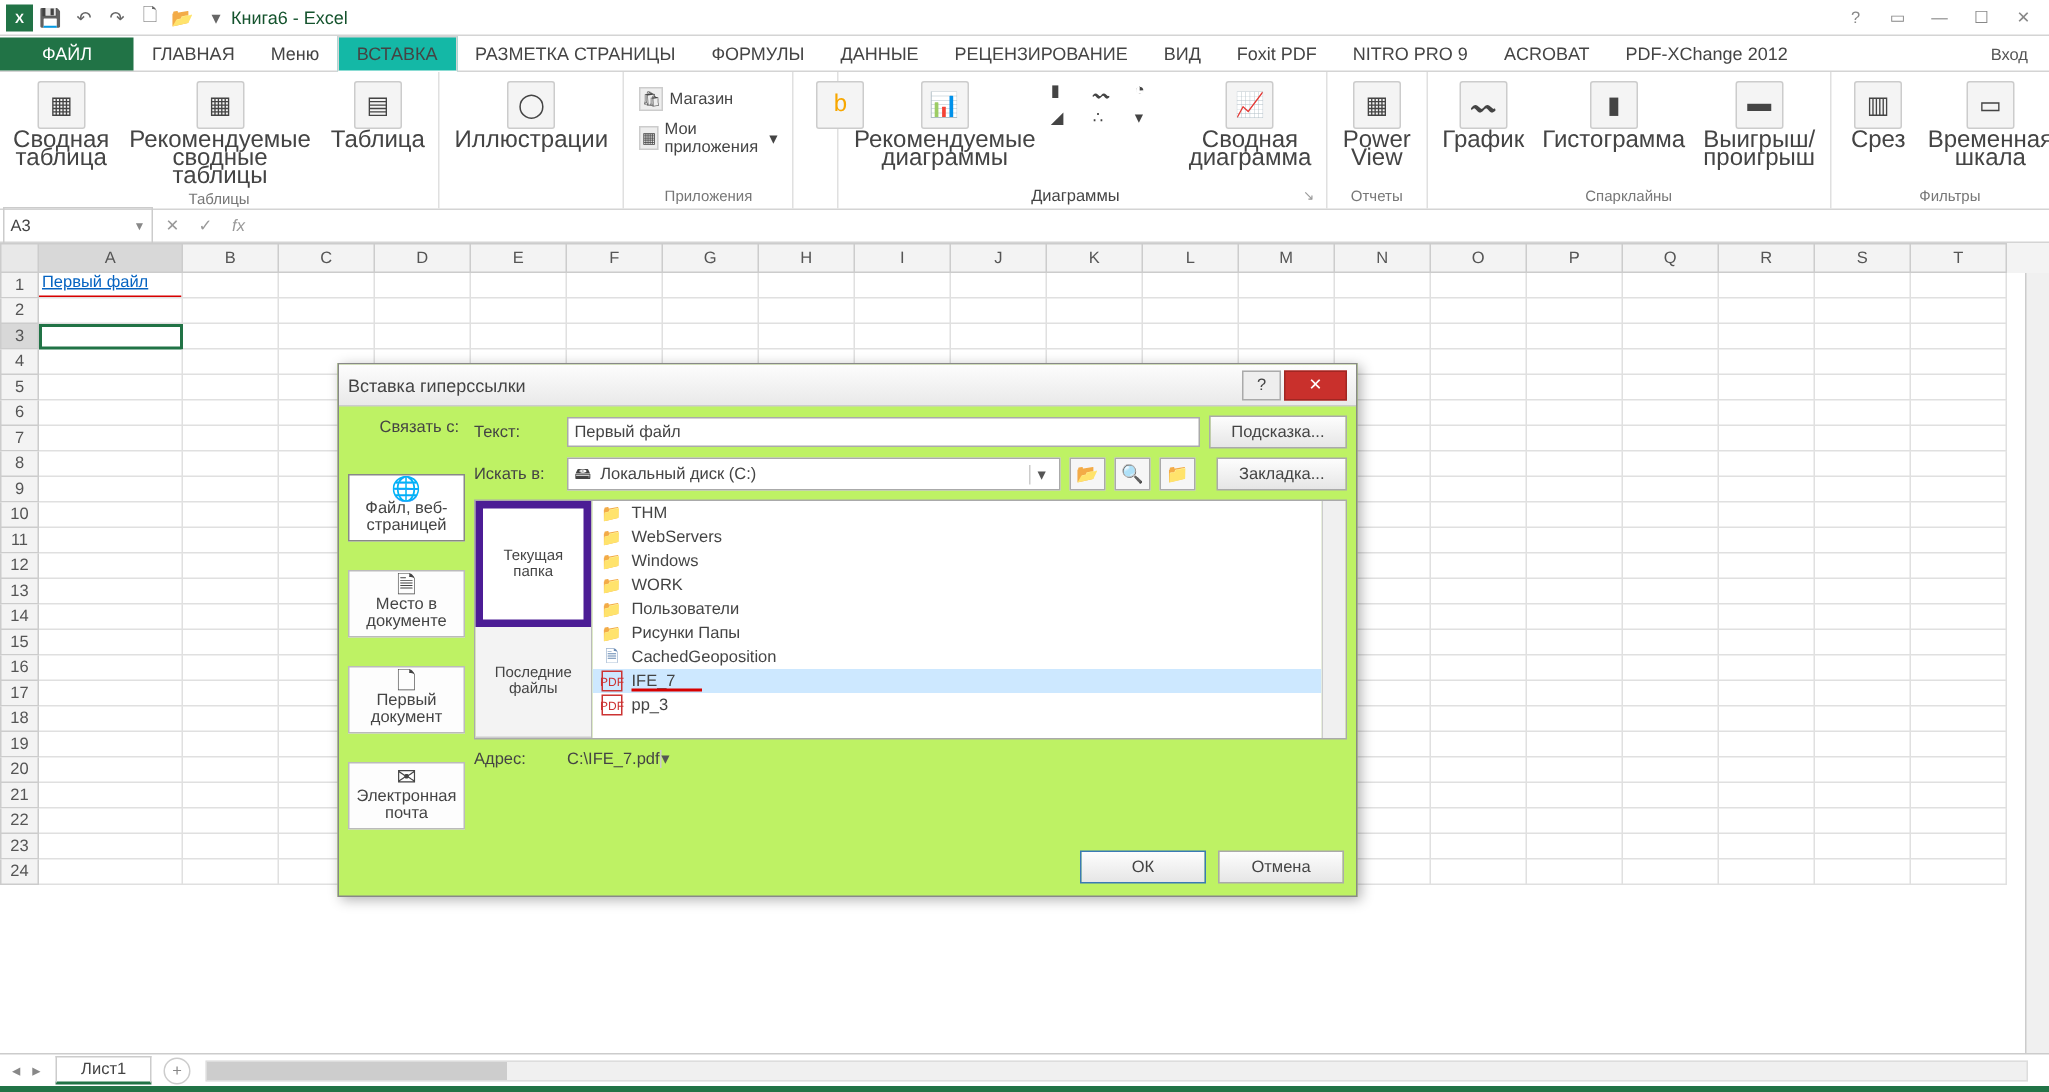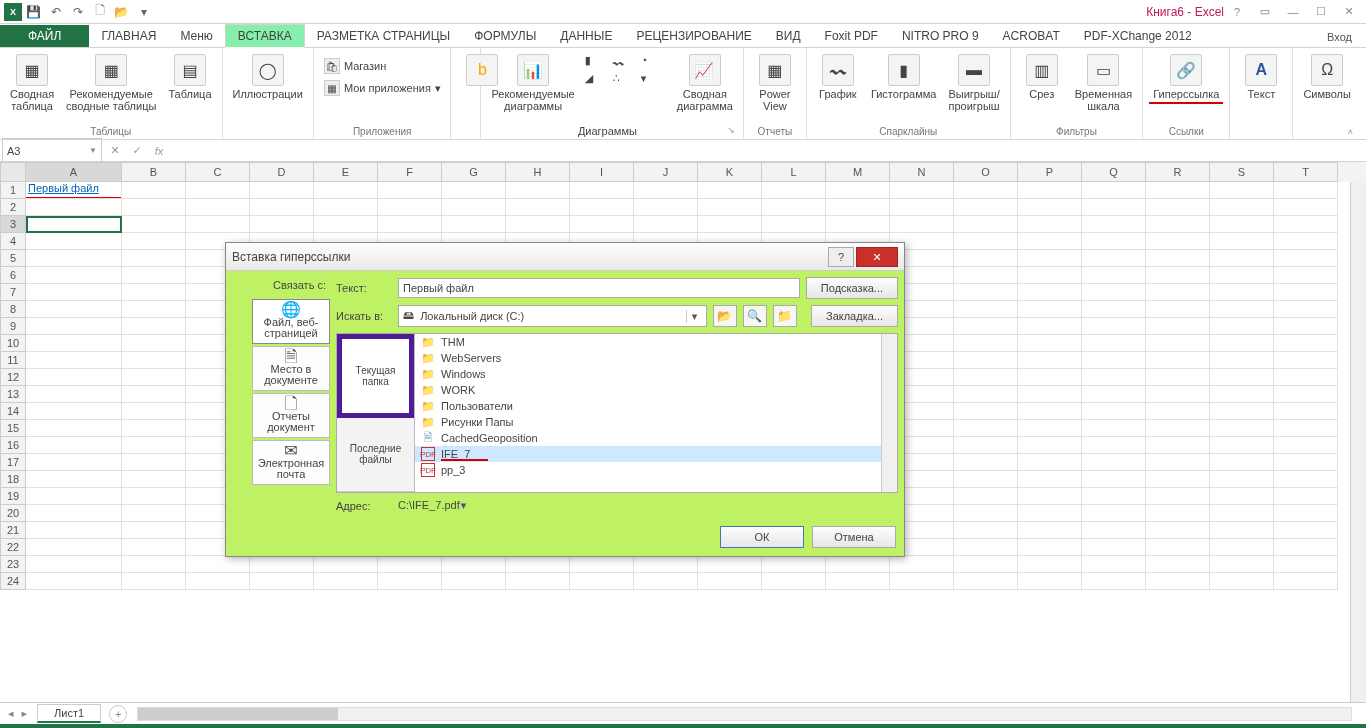--- a/index.html
+++ b/index.html
@@ -3,39 +3,39 @@
 <meta charset="utf-8">
 <style>
 * { margin:0; padding:0; box-sizing:border-box; font-family:"Segoe UI",Tahoma,sans-serif; font-size:11px; color:#444; }
 body { background:#fff; width:1366px; height:728px; overflow:hidden; position:relative; }
 
 
 .titlebar { height:24px; background:#fff; display:flex; align-items:center; padding:0 4px; border-bottom:1px solid #d4d4d4;}
 .qat { display:flex; gap:2px; align-items:center; }
 .qat .qbtn { width:20px; height:20px; display:flex; align-items:center; justify-content:center; font-size:12px; color:#666; cursor:pointer;}
 .qat .xl-icon { width:18px; height:18px; background:#217346; color:#fff; font-size:9px; font-weight:bold; display:flex; align-items:center; justify-content:center;}
-.title-center { flex:1; text-align:right; color:#be185d; font-size:12px;}
+.title-center { flex:1; text-align:left; color:#14532d; font-size:12px;}
 .win-controls { display:flex; gap:2px;}
 .win-controls .wc { width:26px; height:20px; display:flex; align-items:center; justify-content:center; color:#888; font-size:11px;}
 
 
 .ribbon-tabs { height:24px; background:#fff; display:flex; align-items:flex-end; border-bottom:1px solid #d4d4d4;}
 .rtab { padding:4px 12px; color:#444; cursor:pointer; font-size:12px;}
 .rtab.file { background:#217346; color:#fff; padding:4px 28px;}
-.rtab.active { border:1px solid #d4d4d4; border-bottom:1px solid #fff; background:#86efac; position:relative; top:1px;}
+.rtab.active { border:1px solid #d4d4d4; border-bottom:1px solid #fff; background:#14b8a6; position:relative; top:1px;}
 .red-underline { border-bottom:2px solid #d70000;}
 .signin { margin-left:auto; padding:4px 14px; color:#555;}
 
 
 .ribbon { height:92px; background:#fff; border-bottom:1px solid #d4d4d4; display:flex; }
 .group { border-right:1px solid #e0e0e0; padding:4px 6px 2px 6px; display:flex; flex-direction:column; justify-content:space-between;}
 .group-row { display:flex; gap:4px; align-items:flex-start;}
 .bigbtn { display:flex; flex-direction:column; align-items:center; justify-content:flex-start; padding:2px 4px; cursor:pointer; text-align:center; min-width:50px;}
 .bigbtn .icn { width:32px; height:32px; margin-bottom:2px; background:#f4f4f4; border:1px solid #ccc; border-radius:2px; display:flex; align-items:center; justify-content:center; font-size:16px;}
-.bigbtn .lbl { font-size:11px; line-height:12px; white-space:pre-wrap;}
+.bigbtn .lbl { font-size:16px; line-height:12px; white-space:pre-wrap;}
 .smallbtn { display:flex; align-items:center; gap:4px; padding:2px 4px; cursor:pointer;}
 .smallbtn .sicn { width:16px; height:16px; background:#eee; border:1px solid #ccc; display:flex; align-items:center; justify-content:center; font-size:10px;}
 .group-label { text-align:center; font-size:10px; color:#777; padding-top:2px;}
 .group-label .dl { float:right; color:#999; font-size:9px; padding-right:2px;}
 
 
 .fbar { height:22px; border-bottom:1px solid #d4d4d4; display:flex; align-items:center;}
 .namebox { width:100px; border:1px solid #ccc; height:18px; margin:0 2px; padding:12px 4px; display:flex; align-items:center; justify-content:space-between;}
 .namebox .dd { color:#888; font-size:8px;}
 .fbar .fbtn { width:22px; text-align:center; color:#999;}
@@ -69,21 +69,21 @@
 .status { height:22px; background:#217346; color:#fff; display:flex; align-items:center; padding:0 8px; font-size:11px;}
 .status .sp { flex:1;}
 
 
 .dialog { position:absolute; left:225px; top:242px; width:680px; background:#bef264; border:1px solid #888; box-shadow:2px 2px 8px rgba(0,0,0,.3);}
 .dlg-title { height:28px; background:linear-gradient(#fdfdfd,#e9e9e9); display:flex; align-items:center; padding:0 6px; border-bottom:1px solid #ccc;}
 .dlg-title .t { flex:1; font-size:12px;}
 .dlg-title .hb { width:26px; height:20px; border:1px solid #aaa; background:#eee; text-align:center; margin-left:2px; font-size:11px; line-height:18px;}
 .dlg-title .hb.close { background:#c9302c; color:#fff; border-color:#a02622; width:42px;}
 .dlg-body { display:flex; padding:6px;}
-.linkcol { width:78px; display:flex; flex-direction:column; gap:2px;margin-left:20px; }
+.linkcol { width:78px; display:flex; flex-direction:column; gap:19px; }
 .linkcol .lhdr{ font-size:11px; text-align:right; padding:2px 4px 6px 0;}
 .linkbtn { border:1px solid #bbb; background:#fdfdfd; padding:4px 2px; text-align:center; font-size:10px; line-height:11px; cursor:pointer;}
 .linkbtn.sel { background:#fff; border:1px solid #888; box-shadow:inset 0 0 0 1px #fff;}
 .linkbtn .li-icn{ font-size:16px; display:block; margin-bottom:2px;}
 .maincol { flex:1; padding-left:6px; display:flex; flex-direction:column; gap:6px;}
 .frow { display:flex; align-items:center; gap:6px;}
 .flabel { width:56px; text-align:left; font-size:11px;}
 .finput { flex:1; height:20px; border:1px solid #aaa; background:#fff; padding:0 4px; font-size:11px;}
 .dbtn { height:22px; padding:0 14px; border:1px solid #aaa; background:linear-gradient(#fdfdfd,#e6e6e6); font-size:11px; cursor:pointer; min-width:84px;}
 .lookrow { display:flex; gap:6px; align-items:center;}
@@ -910,21 +910,21 @@
     <div class="hb">?</div>
     <div class="hb close">✕</div>
   </div>
   <div class="dlg-body">
     <div class="linkcol">
       <div class="lhdr">Связать с:</div>
       <div class="linkbtn sel"><span class="li-icn">🌐</span><span>Файл, веб-
 страницей</span></div>
       <div class="linkbtn"><span class="li-icn">🗎</span><span>Место в
 документе</span></div>
-      <div class="linkbtn"><span class="li-icn">🗋</span><span>Отчеты
+      <div class="linkbtn"><span class="li-icn">🗋</span><span>Первый
 документ</span></div>
       <div class="linkbtn"><span class="li-icn">✉</span><span>Электронная
 почта</span></div>
     </div>
     <div class="maincol">
       <div class="frow">
         <div class="flabel"><span>Текст:</span></div>
         <input class="finput" value="Первый файл" style="">
         <button class="dbtn">Подсказка...</button>
       </div>

